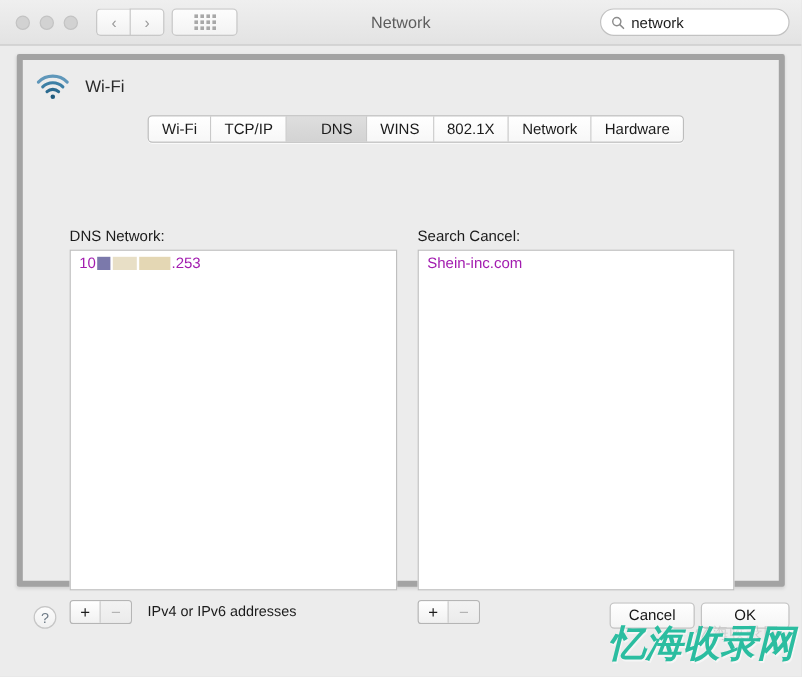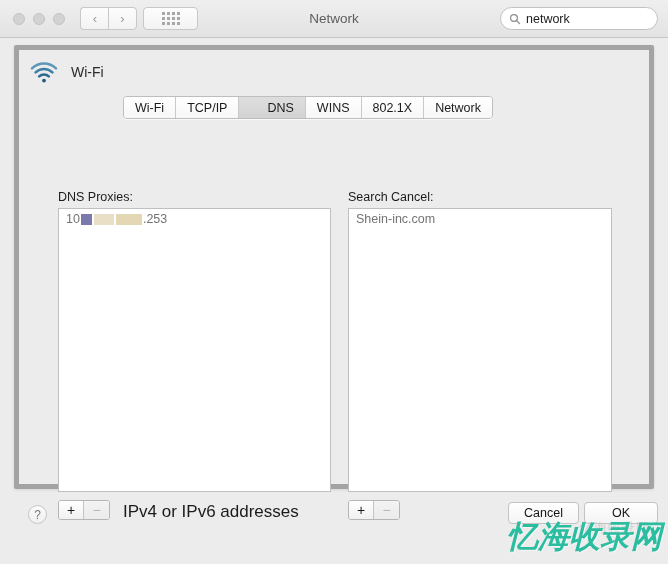--- a/index.html
+++ b/index.html
@@ -152,21 +152,21 @@
     border: 1px solid #bfbfbf;
     overflow: hidden;
   }
   #dns-list    { left: 39px;  top: 158px; width: 273px; height: 284px; }
   #search-list { left: 329px; top: 158px; width: 264px; height: 284px; }
 
   .list-row {
     height: 20px;
     display: flex; align-items: center;
     padding: 0 0 0 7px;
-    font-size: 12.5px; color: #737373;
+    font-size: 12.5px; color: #a21caf;
     white-space: nowrap;
   }
   
   .redact {
     display: inline-block;
     height: 11px;
     vertical-align: -1px;
     margin: 0 1px;
     filter: blur(0.6px);
   }
@@ -190,21 +190,21 @@
     width: 25px; height: 18px;
     display: flex; align-items: center; justify-content: center;
     font-size: 14px; line-height: 1;
     background: linear-gradient(to bottom,#ffffff,#f1f1f1);
   }
   .stepper .sbtn.plus  { color: #1d1d1d; border-right: 1px solid #c4c4c4; }
   .stepper .sbtn.minus { color: #b4b4b4; background: linear-gradient(to bottom,#f3f3f3,#ebebeb); }
 
   #dns-hint {
     position: absolute; left: 104px; top: 452px;
-    font-size: 17px; color: #1b1b1b;
+    font-size: 12px; color: #1b1b1b;
   }
 
   
   #help-btn {
     position: absolute; left: 28px; top: 505px;
     width: 19px; height: 19px;
     border-radius: 50%;
     background: linear-gradient(to bottom,#fcfcfc,#f0f0f0);
     border: 1px solid #c6c6c6;
     display: flex; align-items: center; justify-content: center;
@@ -302,23 +302,24 @@
       <span id="iface-label">Wi-Fi</span>
     </div>
 
     <div id="tabbar">
       <div class="tab">Wi-Fi</div>
       <div class="tab">TCP/IP</div>
       <div class="tab selected">DNS</div>
       <div class="tab">WINS</div>
       <div class="tab">802.1X</div>
       <div class="tab">Network</div>
-    </div>
-
-    <div class="col-label" id="dns-label">DNS Proxies:</div>
+      <div class="tab">Hardware</div>
+    </div>
+
+    <div class="col-label" id="dns-label">DNS Network:</div>
     <div class="listbox" id="dns-list">
       <div class="list-row">
         <span>10</span>
         <span class="redact a"></span>
         <span class="redact b"></span>
         <span class="redact c"></span>
         <span>.253</span>
       </div>
     </div>
     <div class="stepper" id="dns-stepper">

